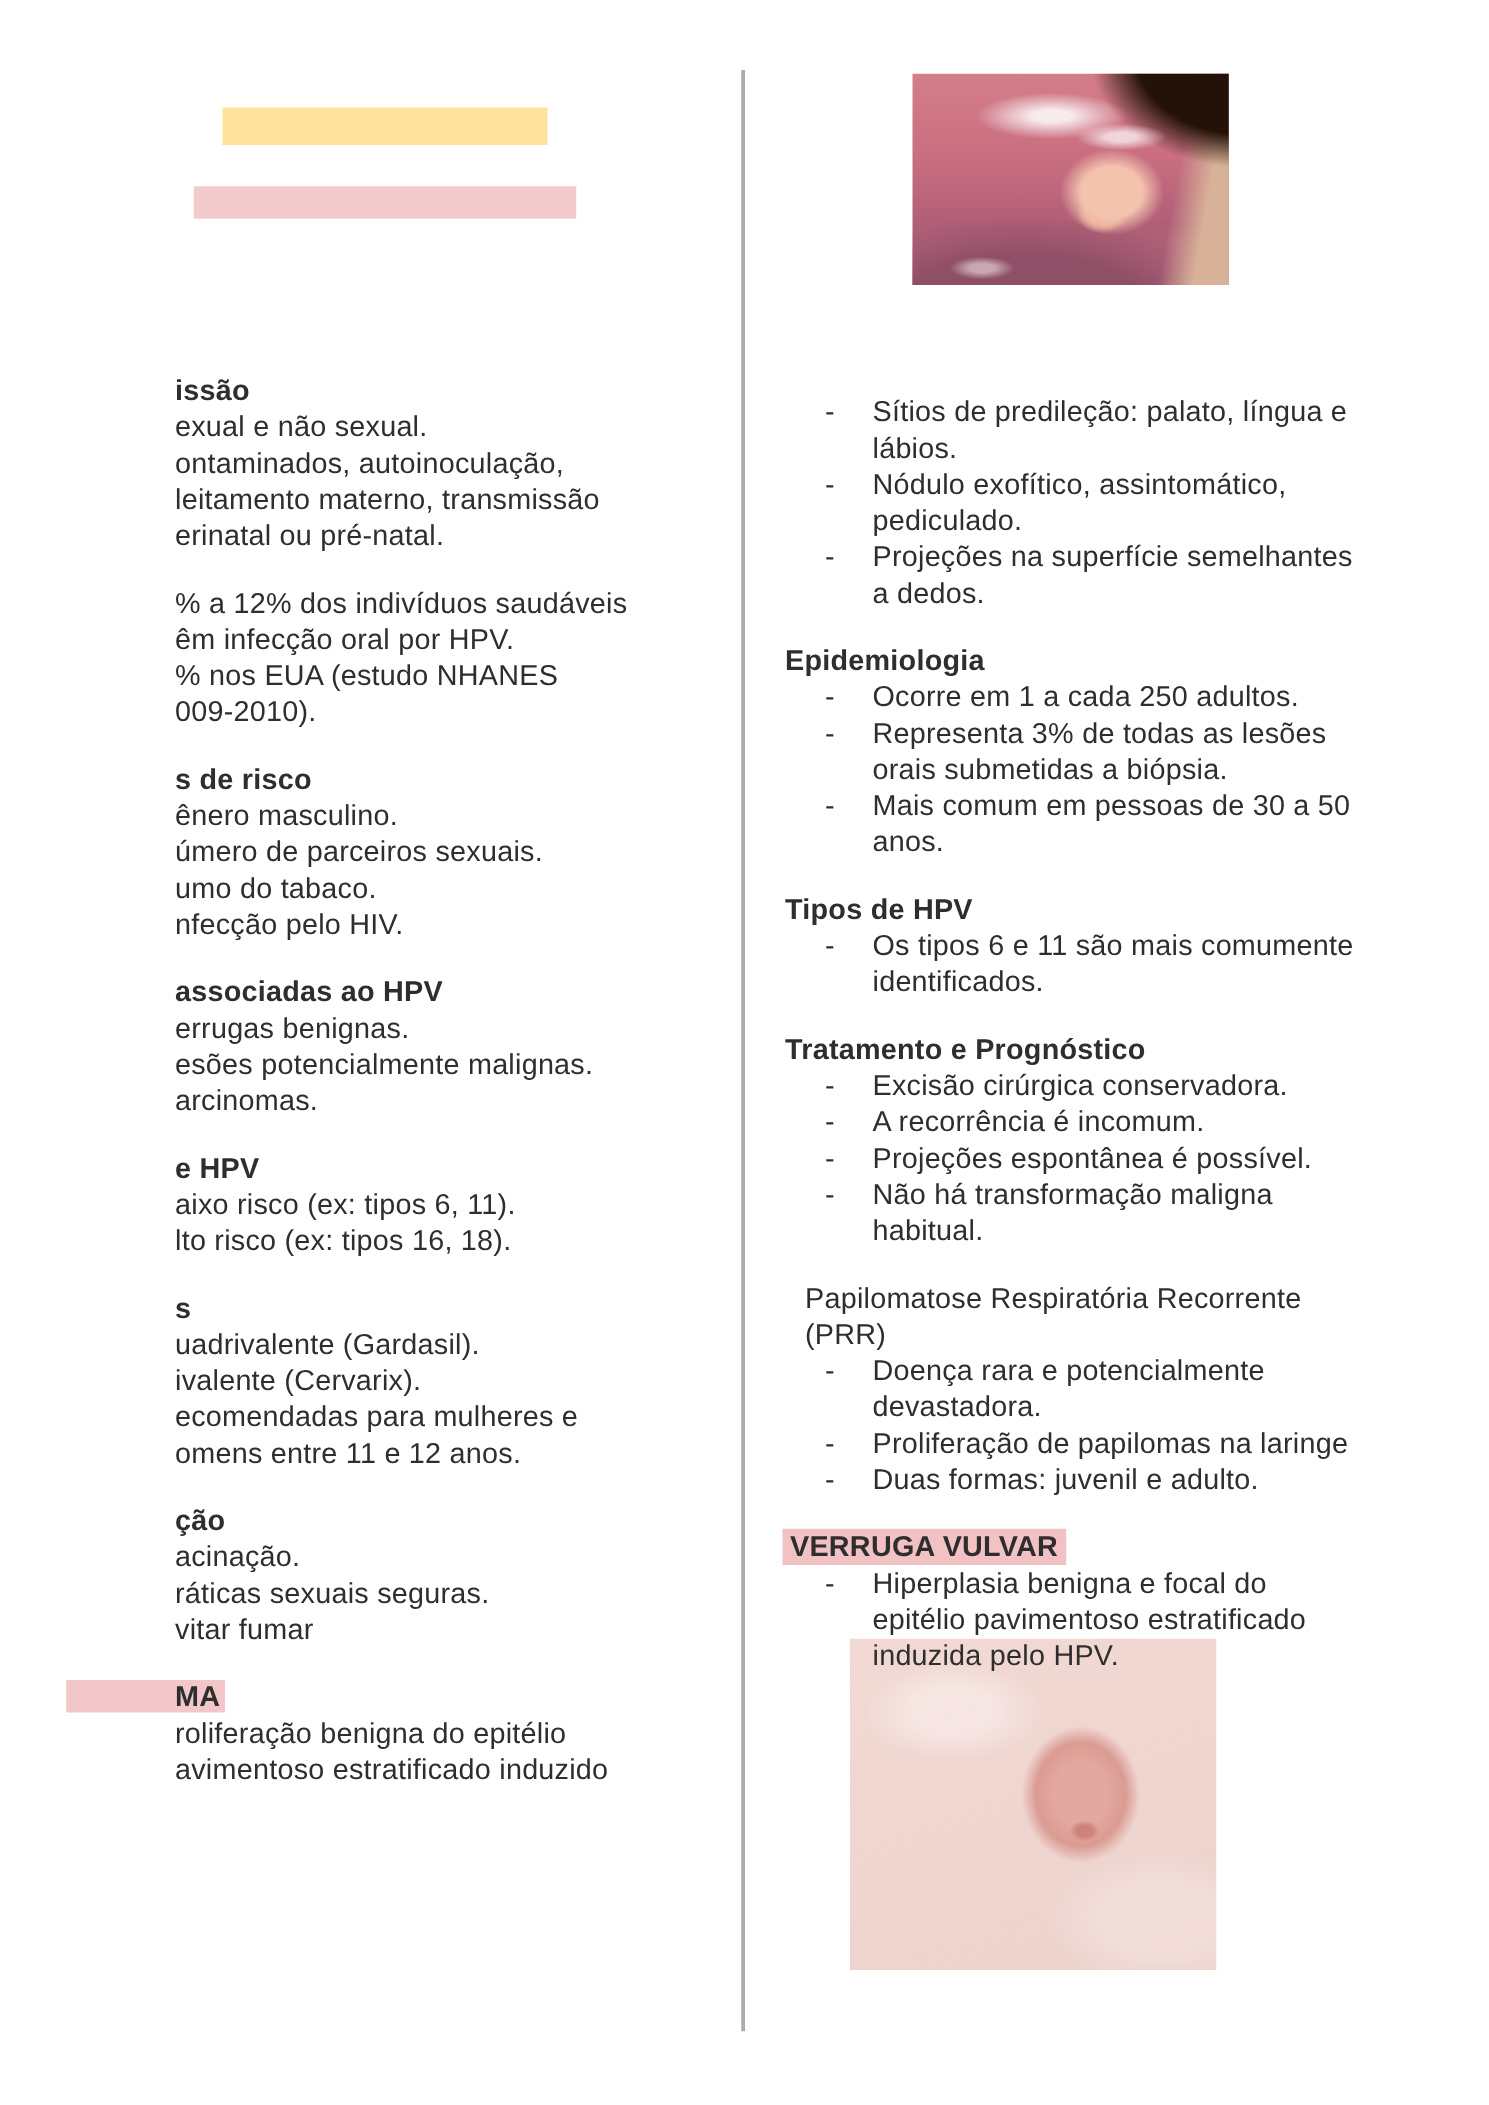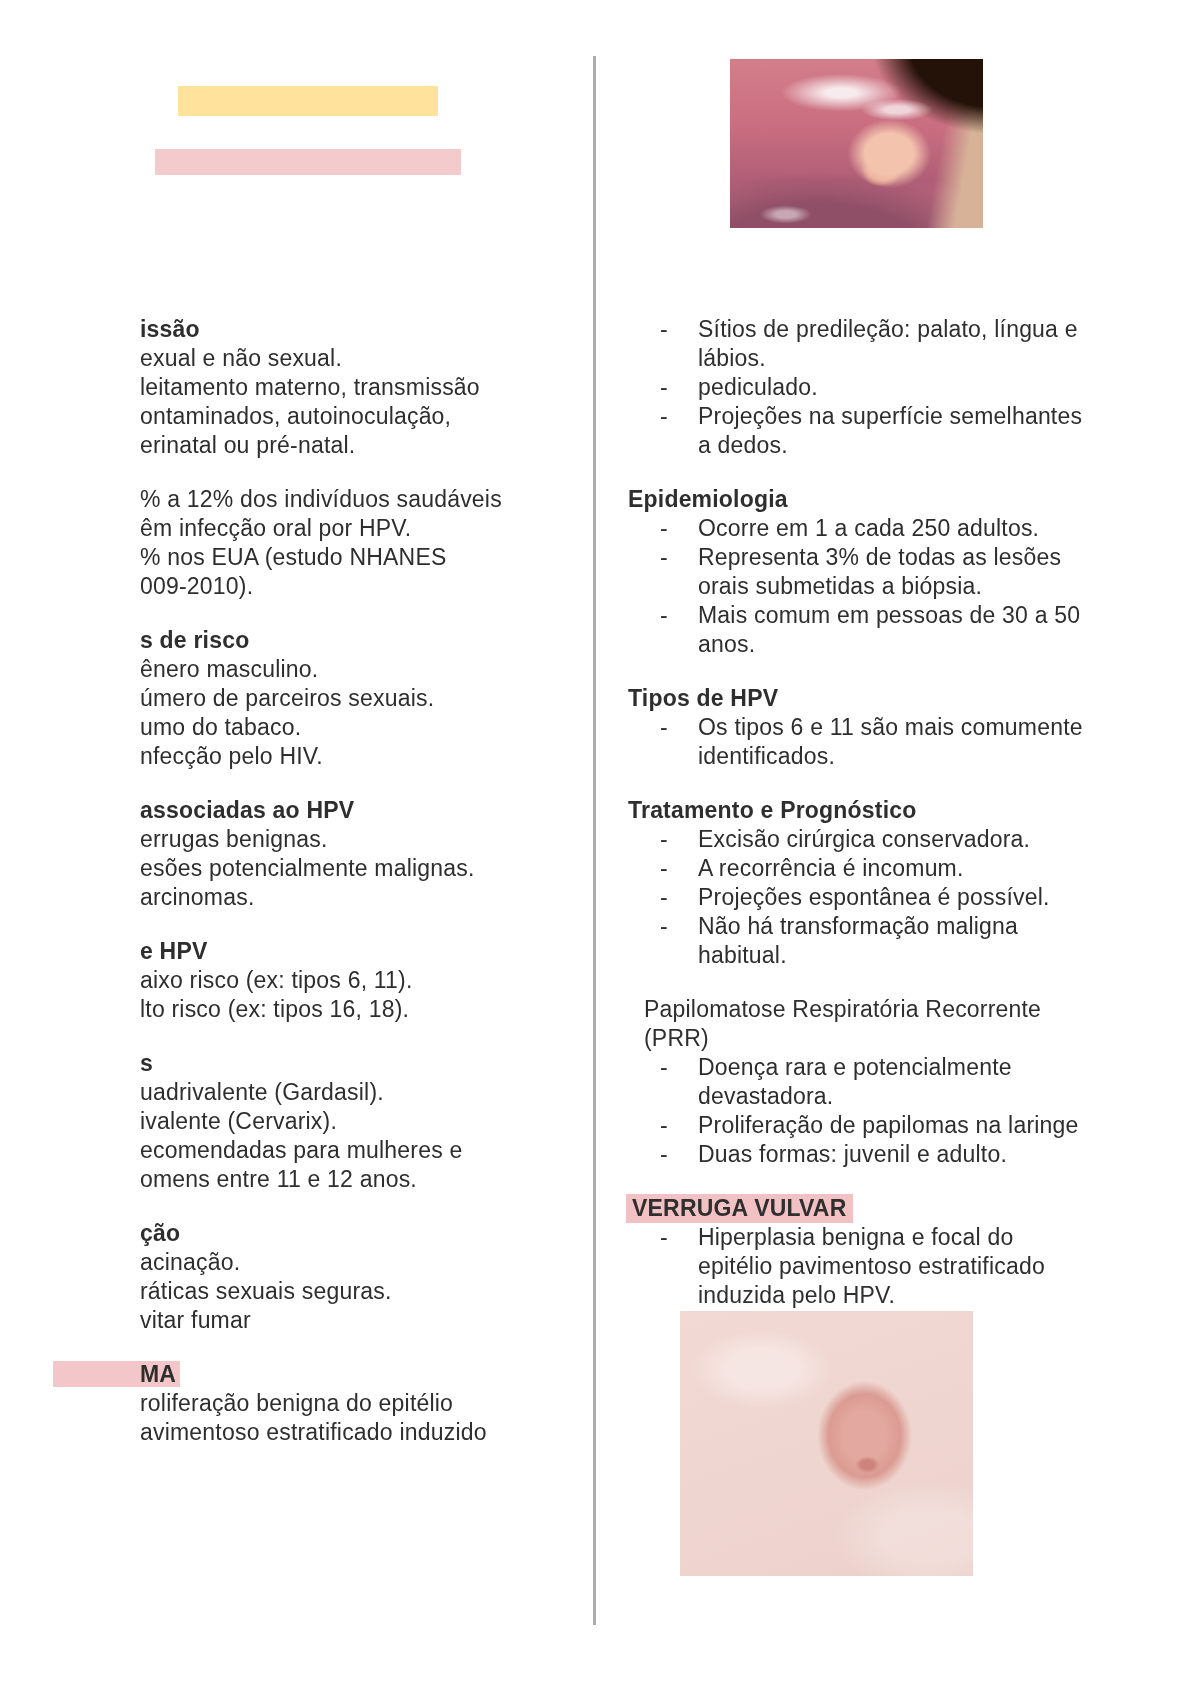--- a/index.html
+++ b/index.html
@@ -52,21 +52,21 @@
     background:
       radial-gradient(14px 10px at 64% 58%, #cc837b 0 45%, rgba(204,131,123,0) 85%),
       radial-gradient(64px 74px at 63% 47%, #e3a89f 0 34%, #da9b92 56%, rgba(218,155,146,0) 74%),
       radial-gradient(ellipse 90px 50px at 28% 22%, rgba(255,255,255,0.35) 0 40%, rgba(255,255,255,0) 80%),
       radial-gradient(ellipse 120px 70px at 85% 85%, rgba(255,255,255,0.25) 0 40%, rgba(255,255,255,0) 80%),
       linear-gradient(160deg, #f2d9d3 0%, #efd5d0 55%, #ecd1cb 100%);
   }
 
   
   .col { position: absolute; font-size: 23px; line-height: 29px; }
-  #left-col  { left: 140px; top: 315px; width: 440px; }
+  #left-col  { left: 140px; top: 298px; width: 440px; }
   #right-col { left: 628px; top: 315px; width: 480px; }
 
   .block { margin-bottom: 25px; }
   .head  { font-weight: 700; }
   .head.regular { font-weight: 400; margin-left: 16px; }
 
   
   .hl-left { position: relative; display: inline-block; z-index: 0; }
   .hl-left::before {
     content: ""; position: absolute; z-index: -1;
@@ -94,22 +94,22 @@
   <div class="bar-pink"></div>
   <div class="divider"></div>
 
   <div class="photo-oral"></div>
   <div class="photo-vulvar"></div>
 
   <div class="col" id="left-col">
       <div class="block">
         <div class="head">issão</div>
         <div class="line">exual e não sexual.</div>
+        <div class="line">ontaminados, autoinoculação,</div>
         <div class="line">leitamento materno, transmissão</div>
-        <div class="line">ontaminados, autoinoculação,</div>
         <div class="line">erinatal ou pré-natal.</div>
       </div>
       <div class="block">
         <div class="line">% a 12% dos indivíduos saudáveis</div>
         <div class="line">êm infecção oral por HPV.</div>
         <div class="line">% nos EUA (estudo NHANES</div>
         <div class="line">009-2010).</div>
       </div>
       <div class="block">
         <div class="head">s de risco</div>
@@ -153,20 +153,21 @@
         <div class="bullet-row">
           <div class="dash">-</div>
           <div class="bullet-text">
             <div class="line">Sítios de predileção: palato, língua e</div>
             <div class="line">lábios.</div>
           </div>
         </div>
         <div class="bullet-row">
           <div class="dash">-</div>
           <div class="bullet-text">
+            <div class="line">Nódulo exofítico, assintomático,</div>
             <div class="line">pediculado.</div>
           </div>
         </div>
         <div class="bullet-row">
           <div class="dash">-</div>
           <div class="bullet-text">
             <div class="line">Projeções na superfície semelhantes</div>
             <div class="line">a dedos.</div>
           </div>
         </div>

